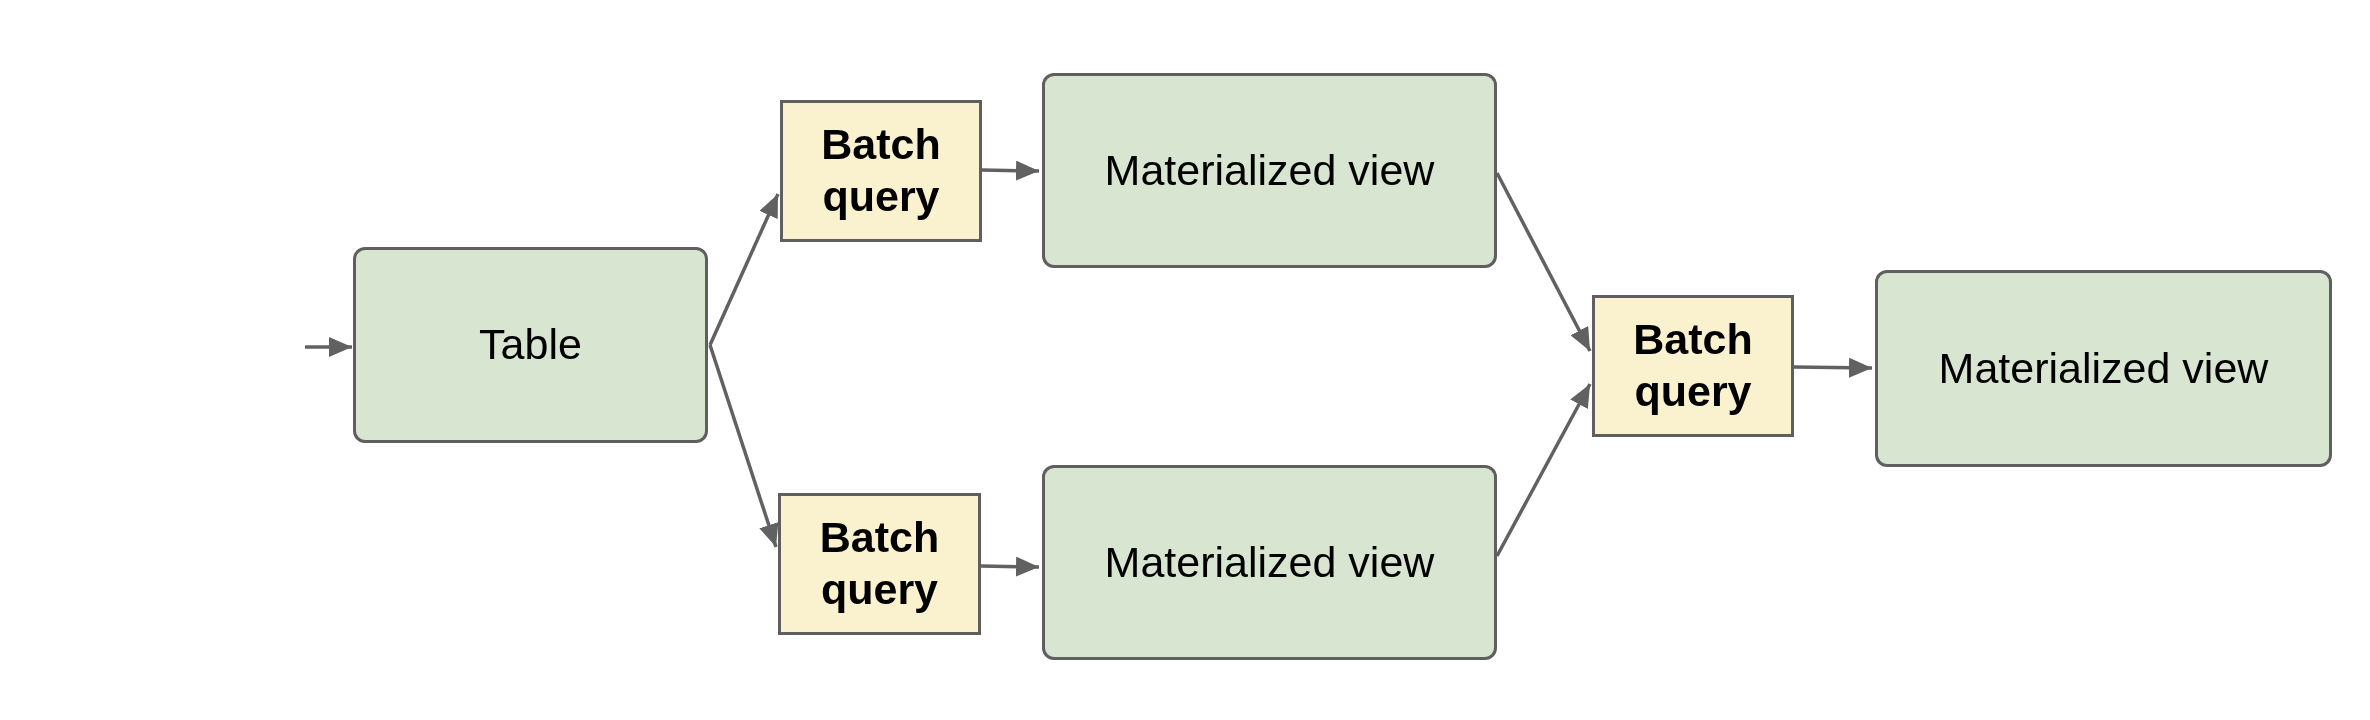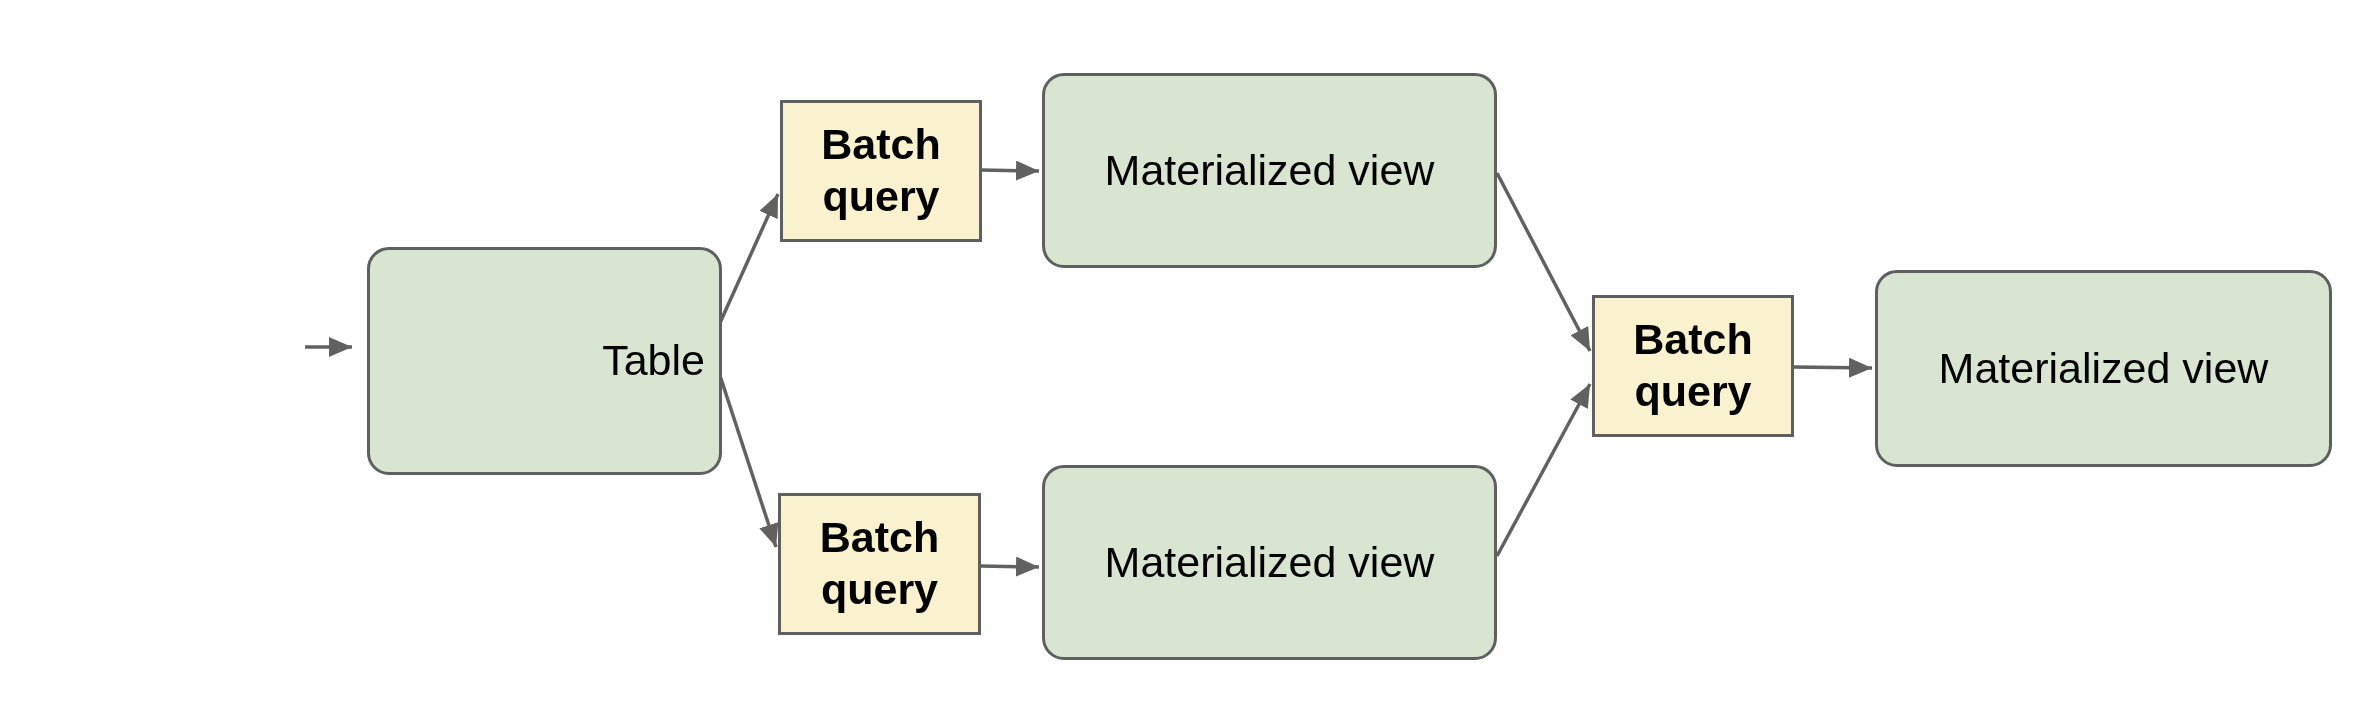--- a/index.html
+++ b/index.html
@@ -33,21 +33,21 @@
     font-size: 43px;
     line-height: 1.2;
     color: var(--text, #000000);
   }
   .node.query {
     background: var(--query_fill, #faf1ce);
     font-weight: bold;
   }
   .node.view {
     background: var(--view_fill, #d8e5d1);
-    border-radius: 22px;
+    border-radius: 12px;
   }
   .node .label {
     padding: 0 14px;
   }
   #edges line {
     stroke: var(--arrow, #616161);
     stroke-width: 3.5;
   }
   #edges marker path {
     fill: var(--arrow, #616161);
@@ -68,21 +68,21 @@
     <line x1="710" y1="345" x2="778" y2="194" marker-end="url(#arrowhead)"></line>
     <line x1="710" y1="345" x2="776" y2="547" marker-end="url(#arrowhead)"></line>
     <line x1="982" y1="170" x2="1039" y2="171" marker-end="url(#arrowhead)"></line>
     <line x1="981" y1="566" x2="1039" y2="567" marker-end="url(#arrowhead)"></line>
     <line x1="1497" y1="173" x2="1590" y2="351" marker-end="url(#arrowhead)"></line>
     <line x1="1497" y1="556" x2="1590" y2="384" marker-end="url(#arrowhead)"></line>
     <line x1="1794" y1="367" x2="1872" y2="368" marker-end="url(#arrowhead)"></line>
   </svg>
 
 
-  <div class="node view" style="left:367px;  top:247px; width:355px; height:228px;justify-content:flex-end;">
+  <div class="node view" style="left:353px;  top:247px; width:355px; height:196px;">
     <span class="label">Table</span>
   </div>
 
   <div class="node query" style="left:780px;  top:100px; width:202px; height:142px;">
     <span class="label">Batch query</span>
   </div>
 
   <div class="node view" style="left:1042px; top:73px;  width:455px; height:195px;">
     <span class="label">Materialized view</span>
   </div>

